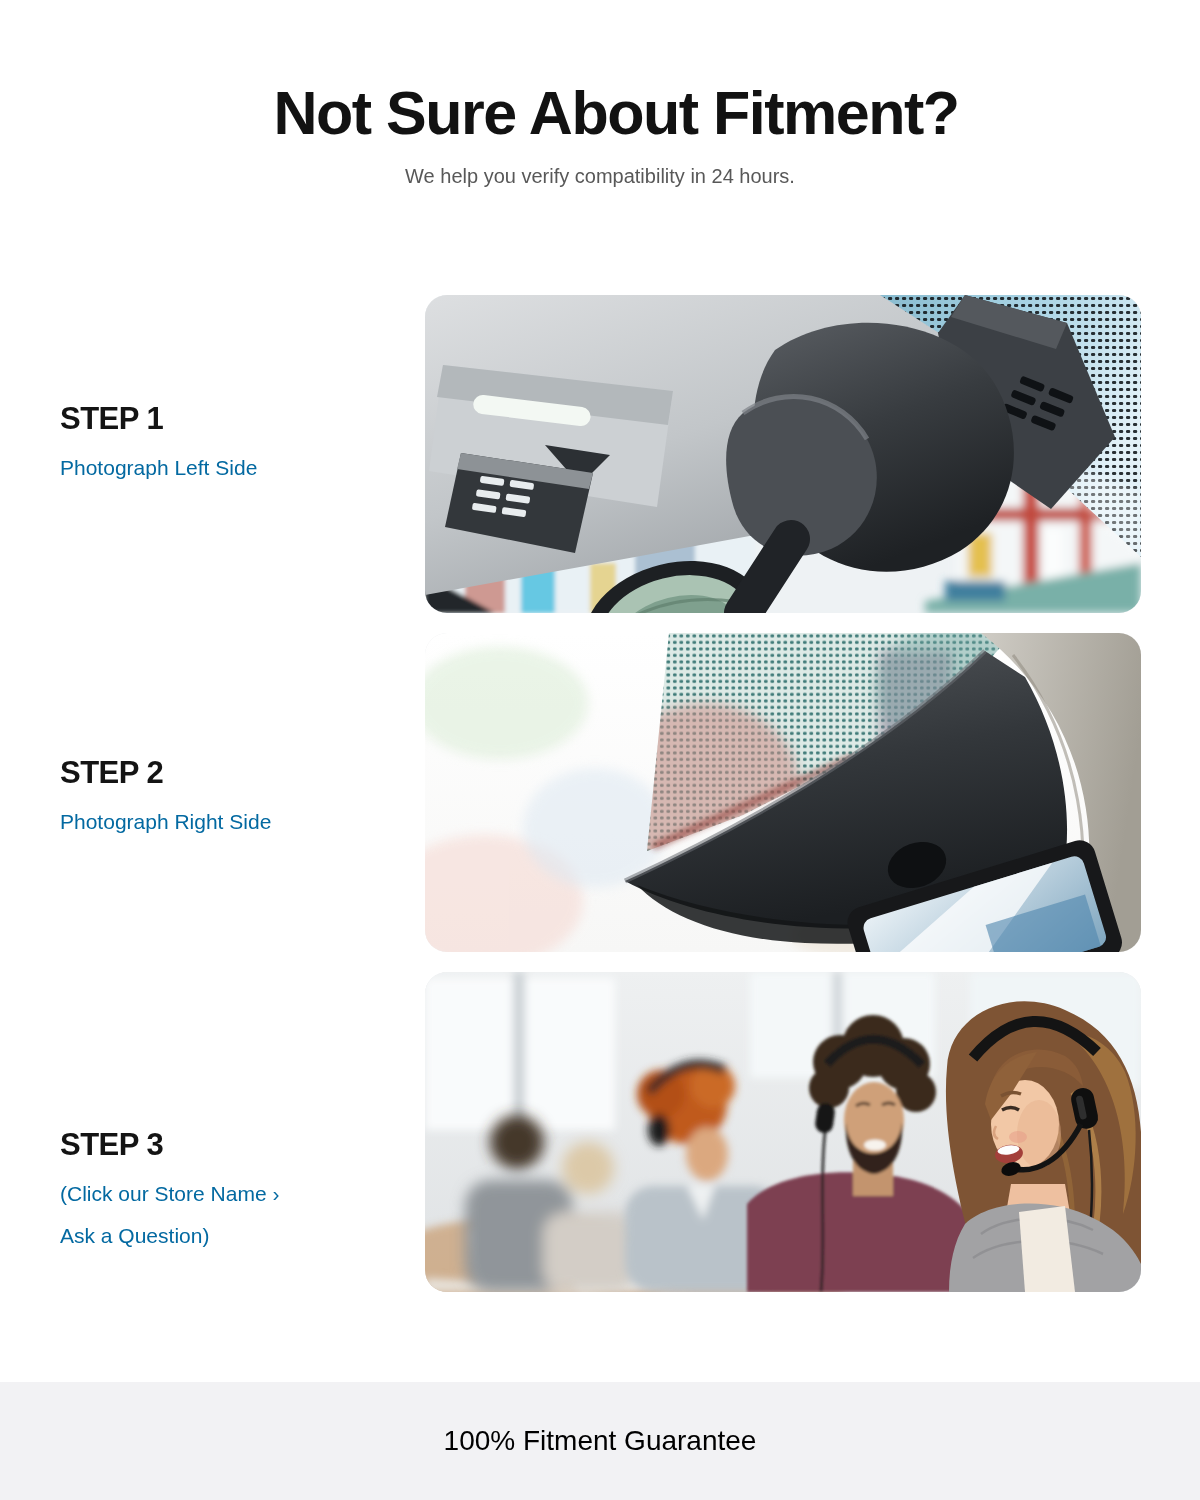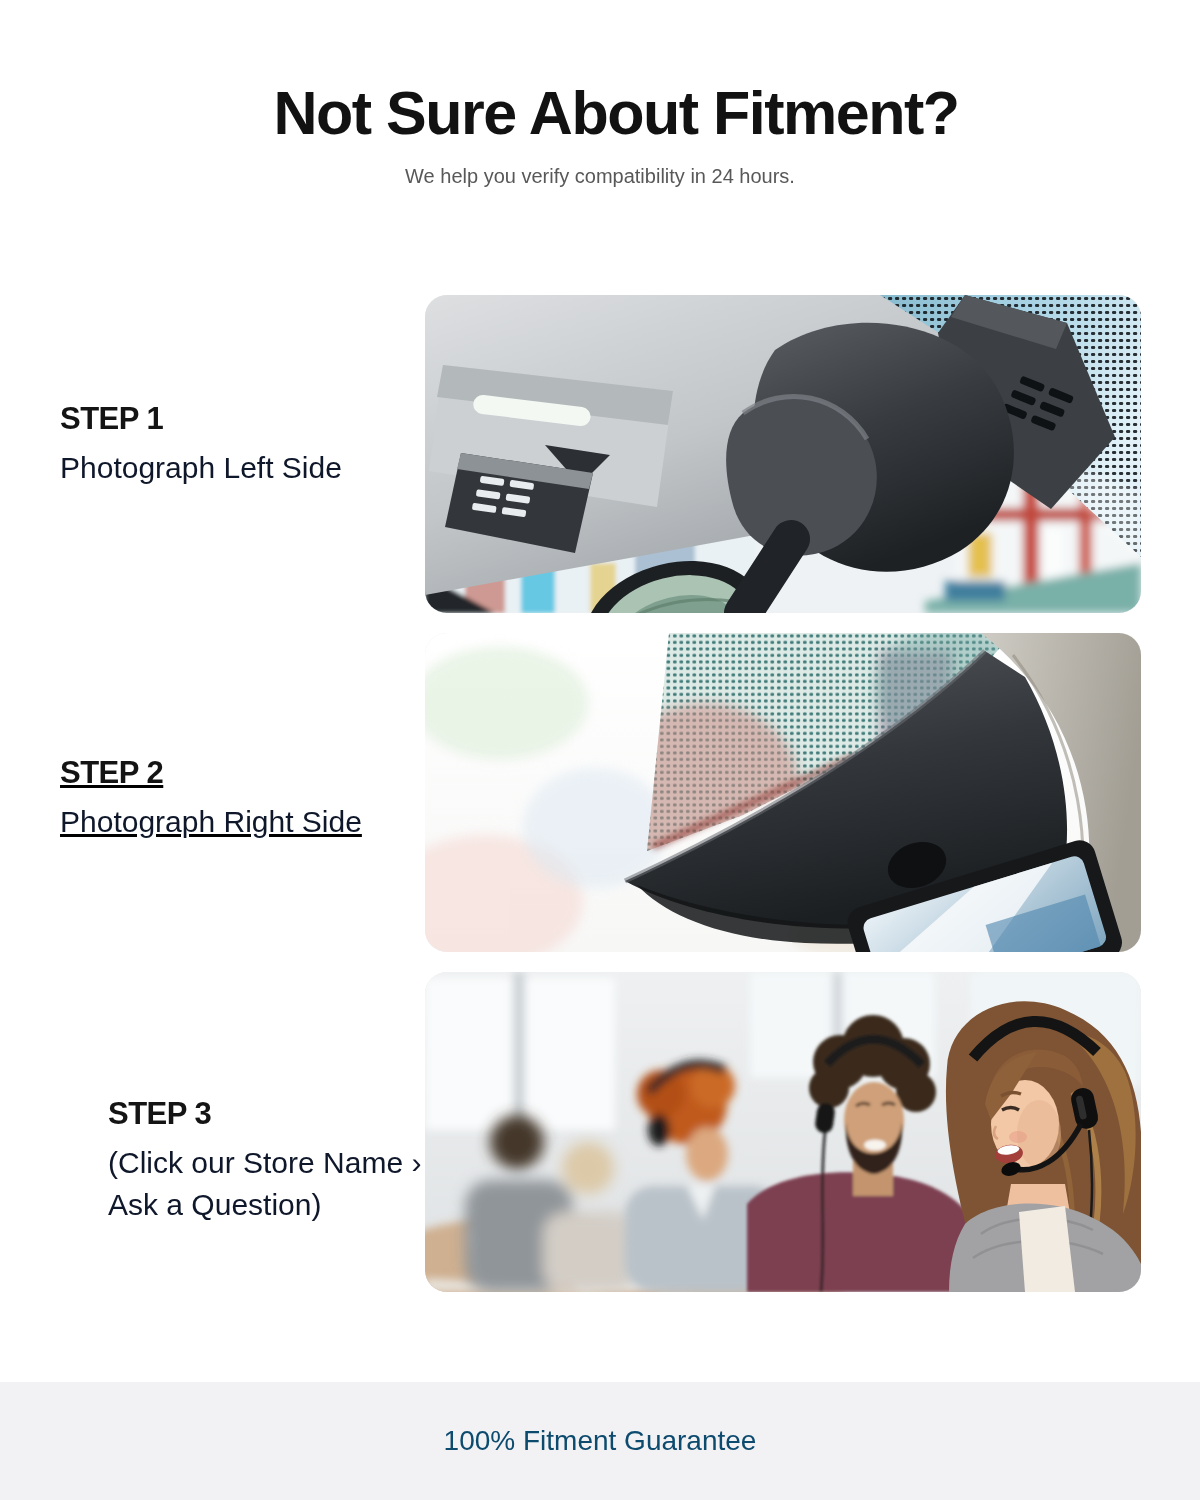--- a/index.html
+++ b/index.html
@@ -10,37 +10,37 @@
   .title{
     position:absolute;top:62px;left:0;width:100%;margin:16px;
     text-align:center;font-size:61px;font-weight:700;letter-spacing:-1.5px;color:#121212;
   }
   .subtitle{
     position:absolute;top:165px;left:0;width:100%;margin:0;
     text-align:center;font-size:20px;font-weight:400;color:#585858;
   }
   .step-text{position:absolute;left:60px;}
   #step1-text{top:401px;}
-  #step2-text{top:755px;text-decoration:underline;}
-  #step3-text{top:1096px;margin-left:48px;}
+  #step2-text{top:755px;}
+  #step3-text{top:1127px;}
   .step-label{margin:0 0 10px 0;font-size:31px;font-weight:800;color:#141414;letter-spacing:-0.5px;}
-  .step-line{margin:0;font-size:30px;font-weight:400;color:#0f172a;line-height:42px;}
+  .step-line{margin:0;font-size:21px;font-weight:400;color:#0369a1;line-height:42px;}
   .photo{
     position:absolute;left:425px;width:716px;border-radius:22px;overflow:hidden;margin:0;
     background:#e8eaec;
   }
   #photo1{top:295px;height:318px;}
   #photo2{top:633px;height:319px;}
   #photo3{top:972px;height:320px;}
   .photo svg{display:block;width:100%;height:100%;}
   .footer{
     position:absolute;left:0;top:1382px;width:100%;height:118px;background:#f2f2f4;
     display:flex;align-items:center;justify-content:center;
   }
-  .footer p{margin:0;font-size:28px;color:#0c4a6e;font-weight:400;}
+  .footer p{margin:0;font-size:28px;color:#000000;font-weight:400;}
 </style>
 </head>
 <body>
 
 <div class="page">
 
   <h1 class="title">Not Sure About Fitment?</h1>
   <p class="subtitle">We help you verify compatibility in 24 hours.</p>
 
   <div class="step-text" id="step1-text">

